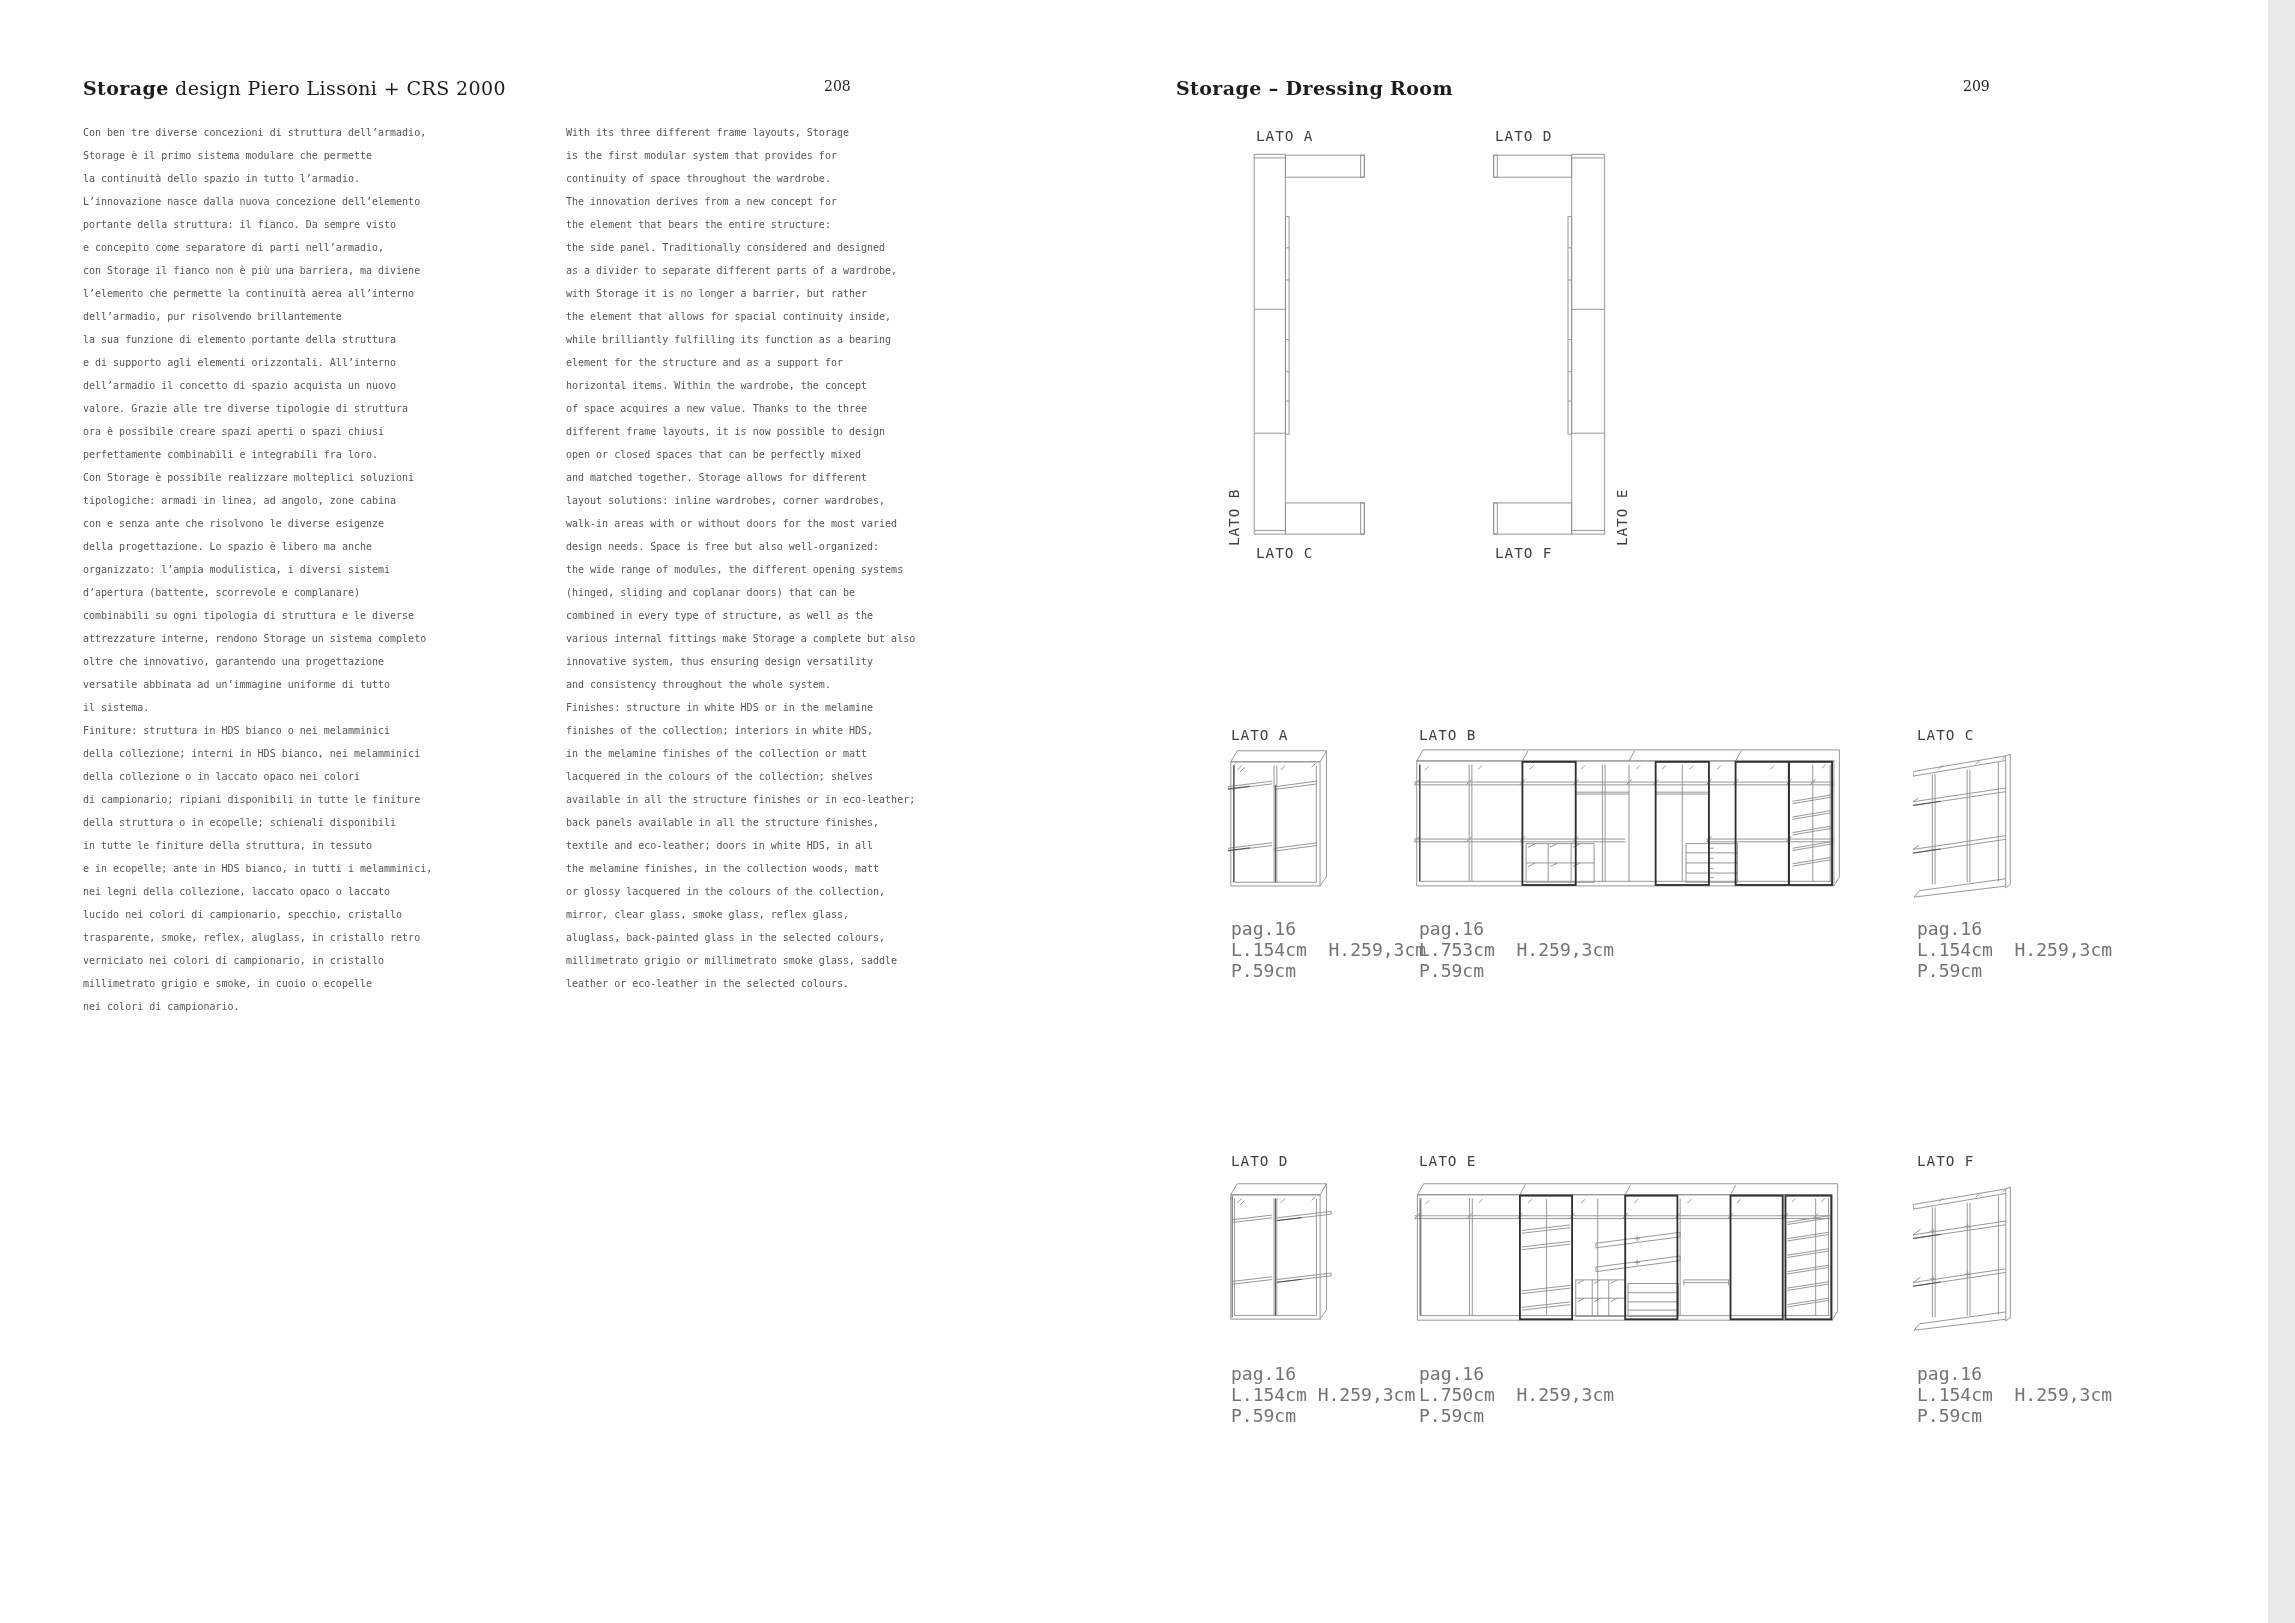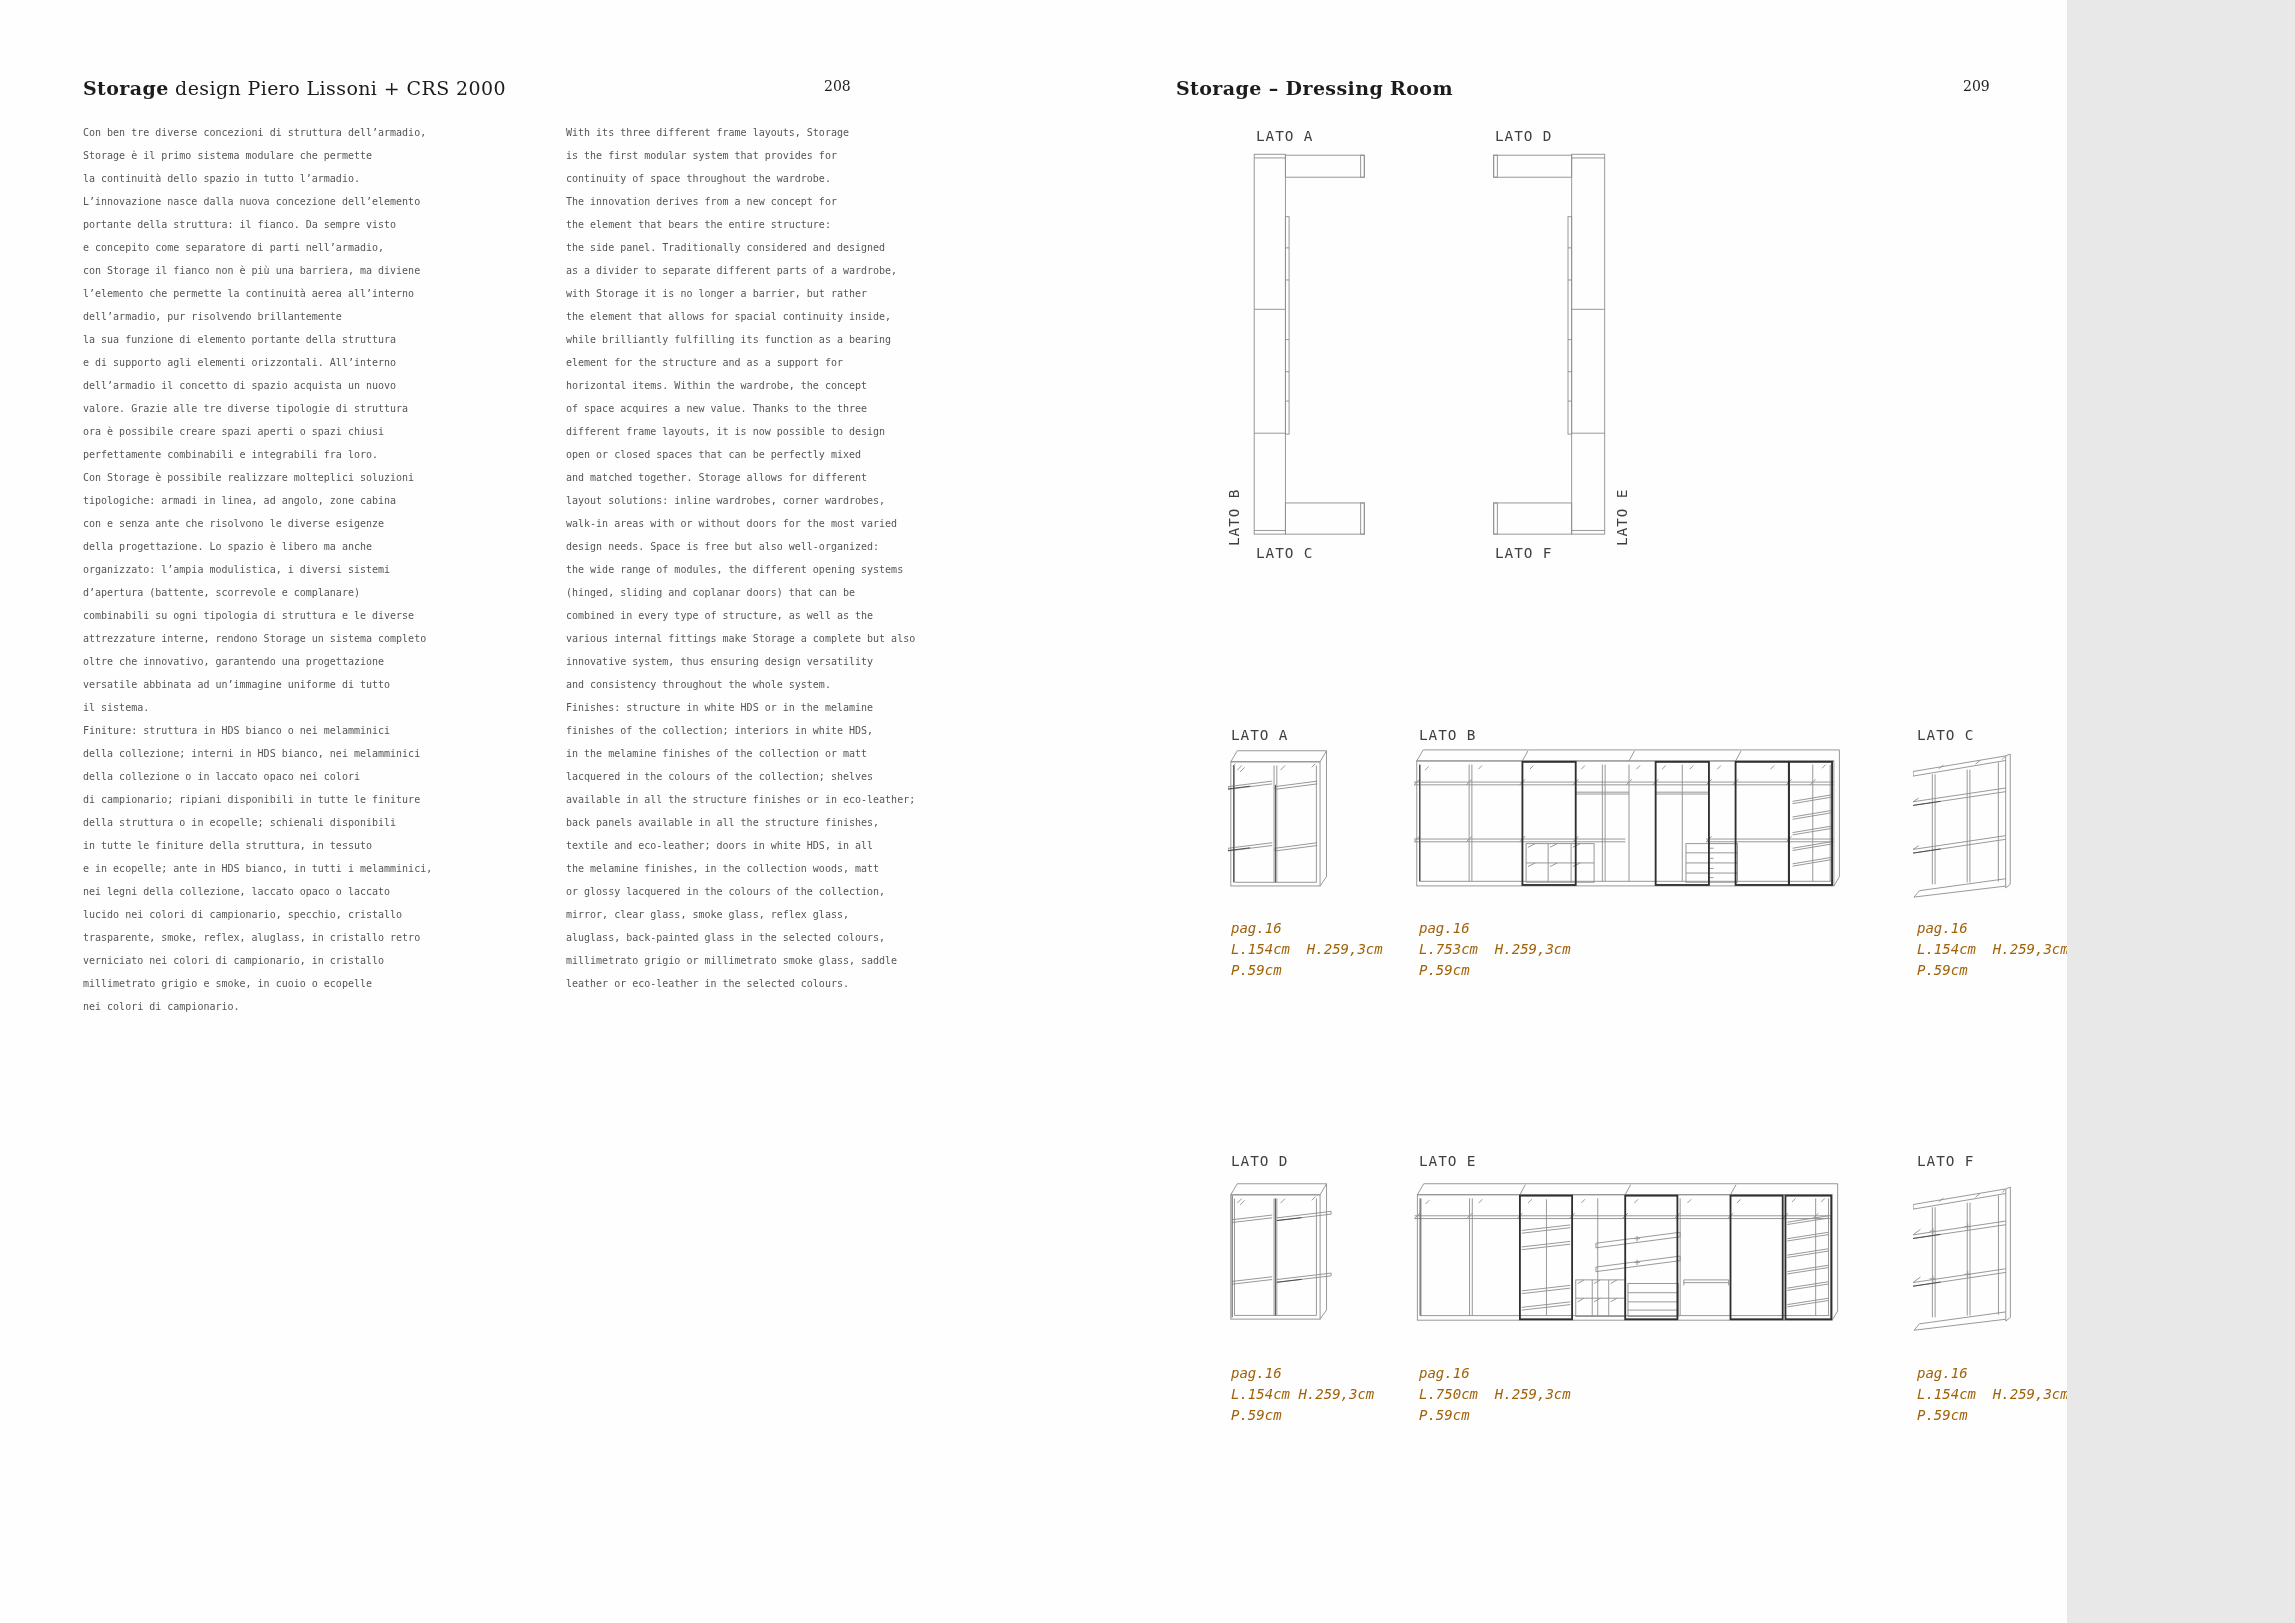--- a/index.html
+++ b/index.html
@@ -1,36 +1,36 @@
 <!DOCTYPE html>
 <html style="font-size:14.7px"><head>
 <meta charset="utf-8">
 <style>
   html,body{margin:0;padding:0;background:#e8e8e8;}
   #canvas{
-    position:relative;width:2067px;height:1624px;background:#fefefe;
+    position:relative;width:2268px;height:1624px;background:#fefefe;
     overflow:hidden;font-family:"DejaVu Sans Mono",monospace;color:#4e4e4e;
   }
   .abs{position:absolute;}
   .serifhdr{font-family:"DejaVu Serif","Liberation Serif",serif;font-size:19px;color:#1c1c1c;letter-spacing:0.4px;white-space:nowrap;}
   .serifhdr .b{font-weight:bold;}
   .serifhdr .r{font-weight:normal;margin-left:6.4px;}
   .pagenum{font-family:"DejaVu Serif","Liberation Serif",serif;font-size:14px;color:#1c1c1c;}
   .textcol{
     font-family:"DejaVu Sans Mono",monospace;font-size:10px;line-height:23px;
     white-space:pre;color:#555;letter-spacing:0px;
   }
   .drawlabel{
     font-family:"DejaVu Sans Mono",monospace;font-size:14.4px;color:#3f3f3f;
     letter-spacing:0.9px;white-space:pre;line-height:15.6px;
   }
   .rot{transform:rotate(-90deg);transform-origin:0 0;}
   .caption{
-    font-family:"DejaVu Sans Mono",monospace;font-size:14px;line-height:21px;
-    color:#a16207;white-space:pre;font-style:italic;
+    font-family:"DejaVu Sans Mono",monospace;font-size:18px;line-height:21px;
+    color:#737373;white-space:pre;
   }
   svg{display:block;}
 </style>
 </head>
 <body>
 
 <div id="canvas">
 
   <div class="abs serifhdr" style="left:83px;top:77px;">
     <span class="b">Storage</span><span class="r">design Piero Lissoni + CRS 2000</span>

